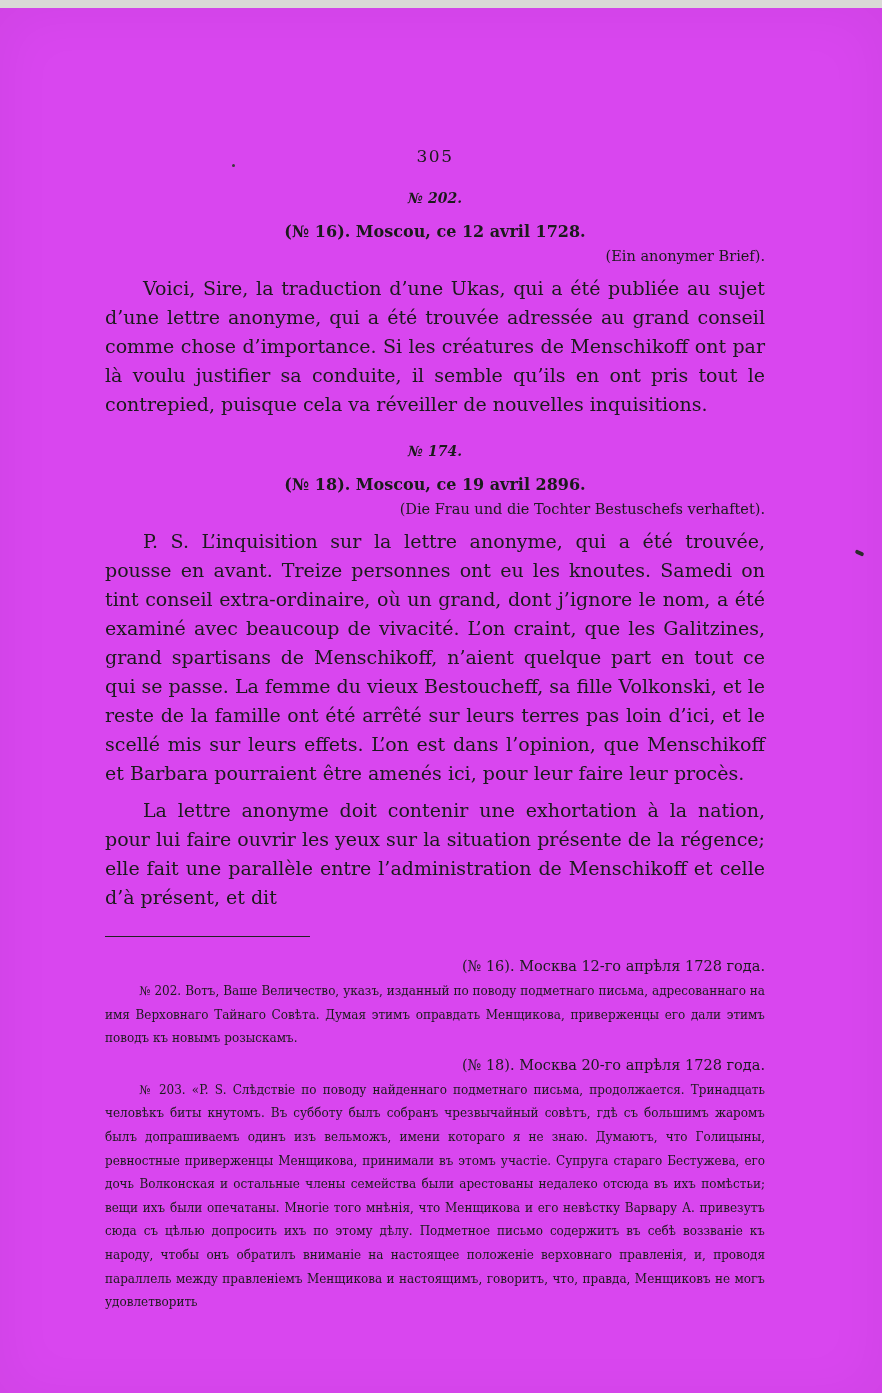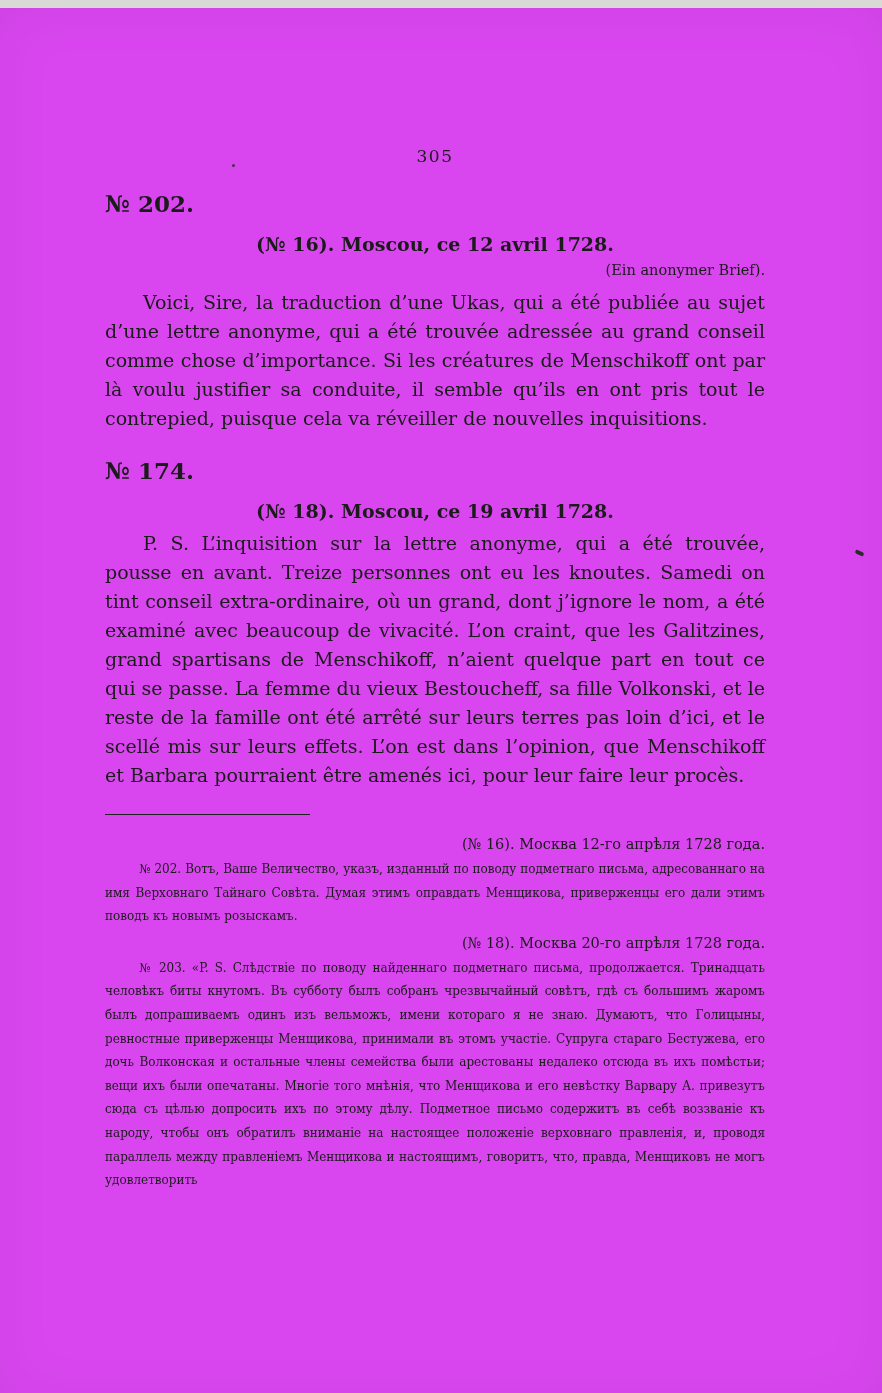--- a/index.html
+++ b/index.html
@@ -22,28 +22,30 @@
   }
   .content { width: 660px; }
 
   .page-number {
     text-align: center;
     font-size: 17px;
     letter-spacing: 1.5px;
     margin-bottom: 18px;
   }
   .heading {
+    text-align: center;
     font-weight: bold;
-    font-size: 23px;
+    font-size: 14px;
     margin: 24px 0 16px 0;
+    font-style: italic;
   }
   .dateline {
     text-align: center;
     font-weight: bold;
-    font-size: 19px;
+    font-size: 16px;
     margin-bottom: 7px;
   }
   .subtitle {
     text-align: right;
     font-size: 14.5px;
     margin-bottom: 10px;
   }
   .body-para {
     font-size: 19px;
     line-height: 29px;
@@ -101,22 +103,24 @@
 
     <section>
       <div class="heading">№ 202.</div>
       <div class="dateline">(№ 16).  Moscou, ce 12 avril 1728.</div>
       <div class="subtitle">(Ein anonymer Brief).</div>
       <p class="body-para">Voici, Sire, la traduction d’une Ukas, qui a été publiée au sujet d’une lettre anonyme, qui a été trouvée adressée au grand conseil comme chose d’importance. Si les créatures de Menschikoff ont par là voulu justifier sa conduite, il semble qu’ils en ont pris tout le contrepied, puisque cela va réveiller de nouvelles inquisitions.</p>
     </section>
 
     <section>
       <div class="heading">№ 174.</div>
-      <div class="dateline">(№ 18).  Moscou, ce 19 avril 1728.</div>
+      <div class="dateline">(№ 18).  Moscou, ce 19 avril 2896.</div>
+      <div class="subtitle">(Die Frau und die Tochter Bestuschefs verhaftet).</div>
       <p class="body-para">P. S. L’inquisition sur la lettre anonyme, qui a été trouvée, pousse en avant. Treize personnes ont eu les knoutes. Samedi on tint conseil extra-ordinaire, où un grand, dont j’ignore le nom, a été examiné avec beaucoup de vivacité. L’on craint, que les Galitzines, grand spartisans de Menschikoff, n’aient quelque part en tout ce qui se passe. La femme du vieux Bestoucheff, sa fille Volkonski, et le reste de la famille ont été arrêté sur leurs terres pas loin d’ici, et le scellé mis sur leurs effets. L’on est dans l’opinion, que Menschikoff et Barbara pourraient être amenés ici, pour leur faire leur procès.</p>
+      <p class="body-para">La lettre anonyme doit contenir une exhortation à la nation, pour lui faire ouvrir les yeux sur la situation présente de la régence; elle fait une parallèle entre l’administration de Menschikoff et celle d’à présent, et dit</p>
     </section>
 
     <hr class="fn-rule">
 
     <section>
       <div class="footnote-dateline">(№ 16).  Москва 12-го апрѣля 1728 года.</div>
       <p class="footnote-text">№ 202.  Вотъ, Ваше Величество, указъ, изданный по поводу подметнаго письма, адресованнаго на имя Верховнаго Тайнаго Совѣта. Думая этимъ оправдать Менщикова, приверженцы его дали этимъ поводъ къ новымъ розыскамъ.</p>
       <div class="footnote-dateline">(№ 18).  Москва 20-го апрѣля 1728 года.</div>
       <p class="footnote-text">№ 203.  «P. S. Слѣдствіе по поводу найденнаго подметнаго письма, продолжается. Тринадцать человѣкъ биты кнутомъ. Въ субботу былъ собранъ чрезвычайный совѣтъ, гдѣ съ большимъ жаромъ былъ допрашиваемъ одинъ изъ вельможъ, имени котораго я не знаю. Думаютъ, что Голицыны, ревностные приверженцы Менщикова, принимали въ этомъ участіе. Супруга стараго Бестужева, его дочь Волконская и остальные члены семейства были арестованы недалеко отсюда въ ихъ помѣстьи; вещи ихъ были опечатаны. Многіе того мнѣнія, что Менщикова и его невѣстку Варвару А. привезутъ сюда съ цѣлью допросить ихъ по этому дѣлу. Подметное письмо содержитъ въ себѣ воззваніе къ народу, чтобы онъ обратилъ вниманіе на настоящее положеніе верховнаго правленія, и, проводя параллель между правленіемъ Менщикова и настоящимъ, говоритъ, что, правда, Менщиковъ не могъ удовлетворить</p>
     </section>

